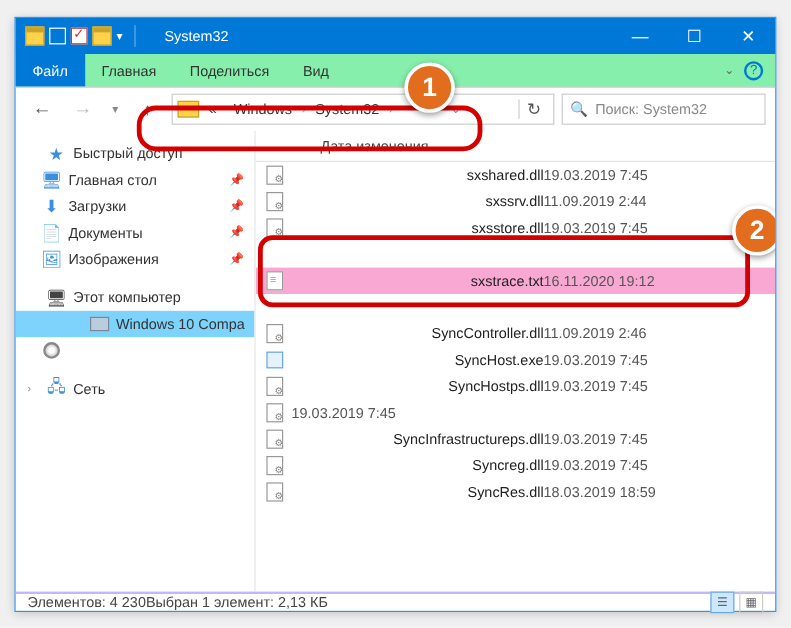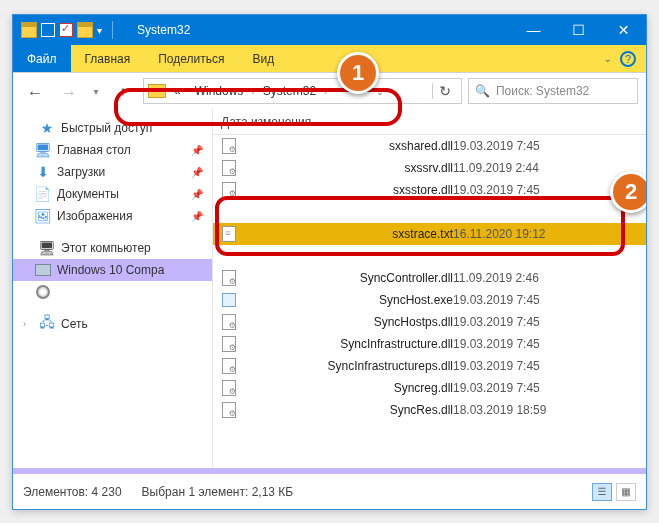--- a/index.html
+++ b/index.html
@@ -8,21 +8,21 @@
     .titlebar { height: 30px; background: #0078d7; display: flex; align-items: center; color: #fff; }
     .qat { display: flex; align-items: center; gap: 4px; padding: 0 8px; }
     .qat .ticon { width: 16px; height: 16px; background: #ffd24a; border: 1px solid #c9a227; position: relative; }
     .qat .ticon::after { content: ""; position: absolute; top: 0; left: 0; width: 100%; height: 4px; background: #c9a227; }
     .qat .chk { width: 14px; height: 14px; background: #fff; border: 1px solid #c33; position: relative; }
     .qat .chk::after { content: "✓"; color: #c33; font-size: 11px; position: absolute; top: -2px; left: 1px; }
     .qat .sep { width: 1px; height: 18px; background: rgba(255,255,255,.4); margin: 0 6px; }
     .titlebar .title { margin-left: 10px; font-size: 12px; }
     .winbtns { margin-left: auto; display: flex; }
     .winbtn { width: 45px; height: 30px; display: flex; align-items: center; justify-content: center; color: #fff; font-size: 14px; }
-    .ribbon { height: 28px; display: flex; align-items: stretch; border-bottom: 1px solid #d0d0d0; background: #fde047; }
+    .ribbon { height: 28px; display: flex; align-items: stretch; border-bottom: 1px solid #d0d0d0; background: #86efac; }
     .filetab { background: #0078d7; color: #fff; padding: 0 14px; display: flex; align-items: center; }
     .rtab { padding: 0 14px; display: flex; align-items: center; color: #333; }
     .rright { margin-left: auto; display: flex; align-items: center; padding-right: 10px; color: #0078d7; gap: 8px; }
     .rright .chev { font-size: 10px; color: #666; }
     .navrow { height: 36px; display: flex; align-items: center; padding: 0 8px; gap: 6px; }
     .navbtn { width: 28px; height: 28px; display: flex; align-items: center; justify-content: center; color: #555; font-size: 16px; }
     .upbtn { font-size: 14px; }
     .address { flex: 1; height: 26px; border: 1px solid #ccc; display: flex; align-items: center; padding: 0 4px; gap: 2px; position: relative; }
     .address .foldicon { width: 18px; height: 14px; background: #ffd24a; border: 1px solid #c9a227; }
     .address .crumb { padding: 0 6px; color: #333; }
@@ -30,50 +30,50 @@
     .address .refresh { margin-left: auto; color: #555; font-size: 14px; padding: 0 6px; }
     .searchbox { width: 170px; height: 26px; border: 1px solid #ccc; display: flex; align-items: center; padding: 0 6px; color: #888; }
     .searchbox .sicon { margin-right: 6px; color: #666; }
     .callout1 { position: absolute; left: 114px; top: 88px; width: 288px; height: 38px; border: 4px solid #d40000; border-radius: 16px; pointer-events: none; z-index: 5; }
     .badge1 { position: absolute; left: 337px; top: 52px; width: 42px; height: 42px; border-radius: 50%; background: #e36d1f; border: 3px solid #fff; box-shadow: 0 2px 5px rgba(0,0,0,.4); color: #fff; font-size: 22px; font-weight: bold; display: flex; align-items: center; justify-content: center; z-index: 6; }
     .body { flex: 1; display: flex; overflow: hidden; }
     .sidebar { width: 200px; border-right: 1px solid #e5e5e5; padding: 8px 0; overflow: hidden; }
     .sgroup { margin-bottom: 10px; }
     .srow { display: flex; align-items: center; padding: 3px 8px 3px 22px; gap: 6px; color: #333; white-space: nowrap; }
     .srow.top { padding-left: 10px; }
-    .srow.sel { background: #c4b5fd; }
+    .srow.sel { background: #7dd3fc; justify-content: flex-end; }
     .srow .exp { width: 10px; color: #888; font-size: 9px; }
     .srow .i { width: 16px; height: 16px; display: flex; align-items: center; justify-content: center; font-size: 14px; }
     .i-star { color: #3a90df; }
     .i-desk { color: #3a90df; }
     .i-down { color: #3a90df; }
     .i-doc { color: #3a90df; }
     .i-img { color: #3a90df; }
     .i-pc { color: #444; }
     .i-drive { background: #bcd; width: 16px; height: 12px; border: 1px solid #789; }
     .i-cd { width: 14px; height: 14px; border-radius: 50%; border: 2px solid #888; background: radial-gradient(circle,#fff 30%,#ccc 70%); }
     .i-net { color: #3a90df; }
     .content { flex: 1; display: flex; flex-direction: column; overflow: hidden; position: relative; }
     .colhead { height: 26px; display: flex; align-items: center; border-bottom: 1px solid #e5e5e5; color: #444; padding-left: 8px; }
     .colhead .c1 { width: 230px; }
-    .colhead .c2 { flex: 1; }
+    .colhead .c2 { flex: 1; margin-left: 46px; }
     .filelist { flex: 1; overflow: hidden; position: relative; }
     .frow { display: flex; align-items: center; height: 22px; padding-left: 8px; }
-    .frow.sel { background: #eab308; }
+    .frow.sel { background: #f9a8d4; }
     .frow .fi { width: 16px; height: 16px; margin-right: 6px; display: flex; align-items: center; justify-content: center; }
     .fi-dll { width: 14px; height: 16px; background: #fff; border: 1px solid #999; position: relative; }
     .fi-dll::after { content: "⚙"; font-size: 8px; color: #888; position: absolute; bottom: -1px; right: -1px; }
     .fi-txt { width: 14px; height: 16px; background: #fff; border: 1px solid #999; position: relative; }
     .fi-txt::before { content: "≡"; font-size: 9px; color: #999; position: absolute; top: 1px; left: 2px; }
     .fi-exe { width: 14px; height: 14px; background: #e5f1fb; border: 1px solid #6ca8de; }
     .frow .fname { width: 210px; color: #222; text-align: right; }
     .frow .fdate { color: #555; }
     .callout2 { position: absolute; left: 2px; top: 87px; width: 410px; height: 60px; border: 4px solid #d40000; border-radius: 12px; pointer-events: none; z-index: 5; }
     .badge2 { position: absolute; right: -6px; top: 62px; width: 42px; height: 42px; border-radius: 50%; background: #e36d1f; border: 3px solid #fff; box-shadow: 0 2px 5px rgba(0,0,0,.4); color: #fff; font-size: 22px; font-weight: bold; display: flex; align-items: center; justify-content: center; z-index: 6; }
-    .status { height: 41px; border-top: 6px solid #c4b5fd; display: flex; align-items: center; padding: 0 10px; color: #444; gap: 20px; }
+    .status { height: 16px; border-top: 2px solid #c4b5fd; display: flex; align-items: center; padding: 0 10px; color: #444; }
     .status .right { margin-left: auto; display: flex; gap: 4px; }
     .vbtn { width: 20px; height: 18px; border: 1px solid #ccc; display: flex; align-items: center; justify-content: center; font-size: 10px; color: #666; }
     .vbtn.active { background: #cce8ff; border-color: #6ca8de; }
   </style>
 </head>
 <body>
 
 <div class="window">
   <div class="titlebar">
     <div class="qat">
@@ -241,21 +241,20 @@
             <span class="fi">
               <span class="fi-dll"></span>
             </span>
             <span class="fname">SyncHostps.dll</span>
             <span class="fdate">19.03.2019 7:45</span>
           </div>
           <div class="frow">
             <span class="fi">
               <span class="fi-dll"></span>
             </span>
-            <span class="fname">SyncInfrastructure.dll</span>
             <span class="fdate">19.03.2019 7:45</span>
           </div>
           <div class="frow">
             <span class="fi">
               <span class="fi-dll"></span>
             </span>
             <span class="fname">SyncInfrastructureps.dll</span>
             <span class="fdate">19.03.2019 7:45</span>
           </div>
           <div class="frow">

